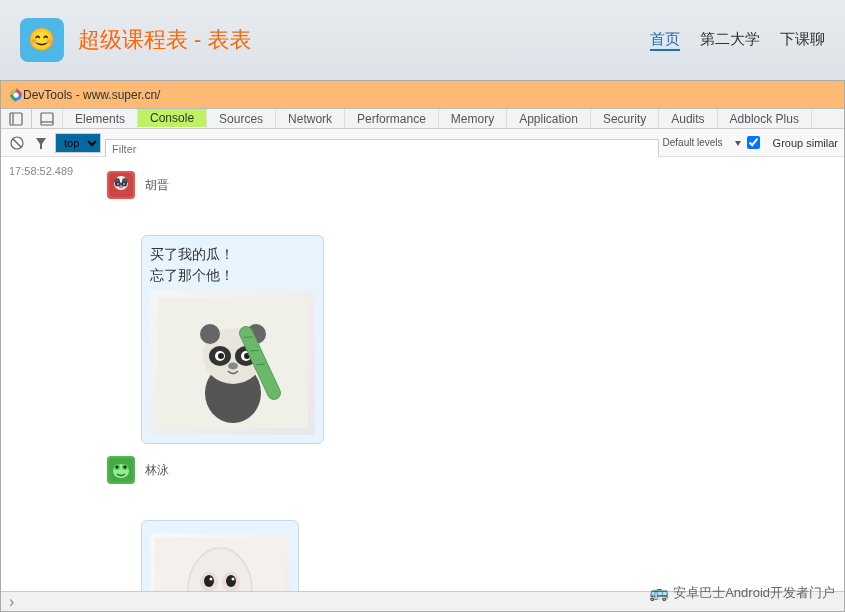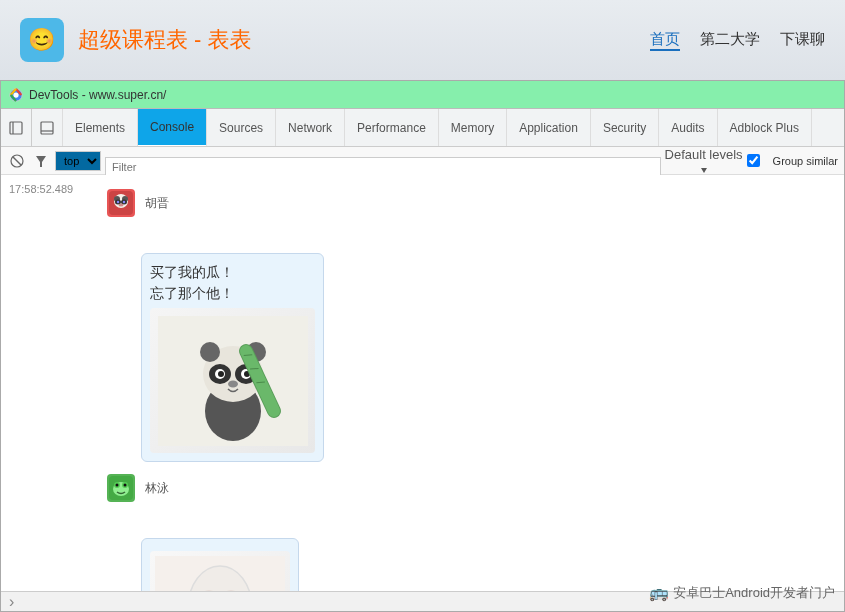--- a/index.html
+++ b/index.html
@@ -52,65 +52,64 @@
       background: white;
       border: 1px solid #aaa;
       margin: 0;
       height: 532px;
       display: flex;
       flex-direction: column;
     }
 
     
     .devtools-titlebar {
-      background: #86efac;
+      background: #fdba74;
       height: 28px;
       display: flex;
       align-items: center;
       padding: 0 8px;
-      gap: 6px;
       border-bottom: 1px solid #bbb;
       flex-shrink: 0;
     }
 
     .chrome-icon {
       width: 14px;
       height: 14px;
     }
 
     .devtools-title-text {
       font-size: 12px;
       color: #333;
       flex: 1;
     }
 
     
     .devtools-tabs {
       background: #f1f3f4;
-      height: 38px;
+      height: 20px;
       display: flex;
       align-items: stretch;
       border-bottom: 1px solid #ccc;
       flex-shrink: 0;
       overflow: hidden;
     }
 
     .dt-tab {
       padding: 0 12px;
       font-size: 12px;
       color: #555;
       display: flex;
       align-items: center;
       cursor: pointer;
       border-right: 1px solid #ddd;
       white-space: nowrap;
     }
 
     .dt-tab.active {
-      background: #0ea5e9;
+      background: #bef264;
       color: #333;
       border-bottom: 2px solid white;
       margin-bottom: -1px;
     }
 
     
     .devtools-toolbar {
       background: #f8f8f8;
       height: 28px;
       display: flex;
@@ -146,26 +145,25 @@
       flex: 1;
       height: 20px;
       font-size: 11px;
       border: 1px solid #ccc;
       padding: 0 6px;
       color: #999;
       margin-top: 12px;
     }
 
     .toolbar-levels {
-      font-size: 13px;
+      font-size: 10px;
       color: #555;
       display: flex;
       align-items: center;
-      gap: 3px;
-      flex-direction: column;
+      gap: 10px;
     }
 
     .toolbar-group {
       display: flex;
       align-items: center;
       gap: 13px;
       font-size: 11px;
       color: #333;
     }
 

